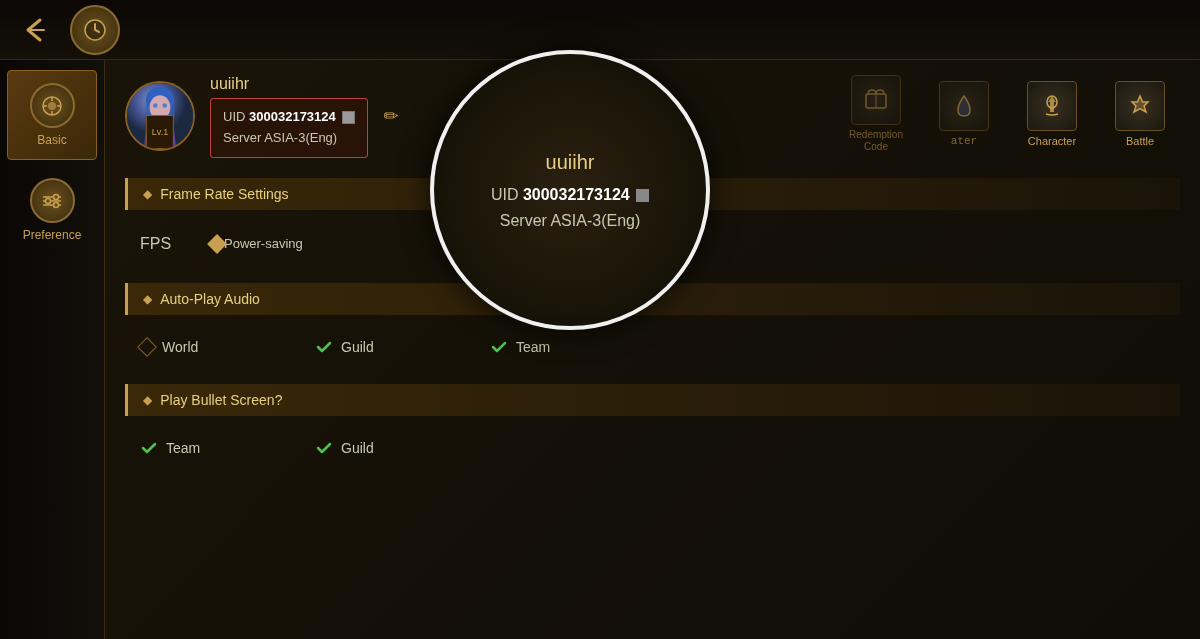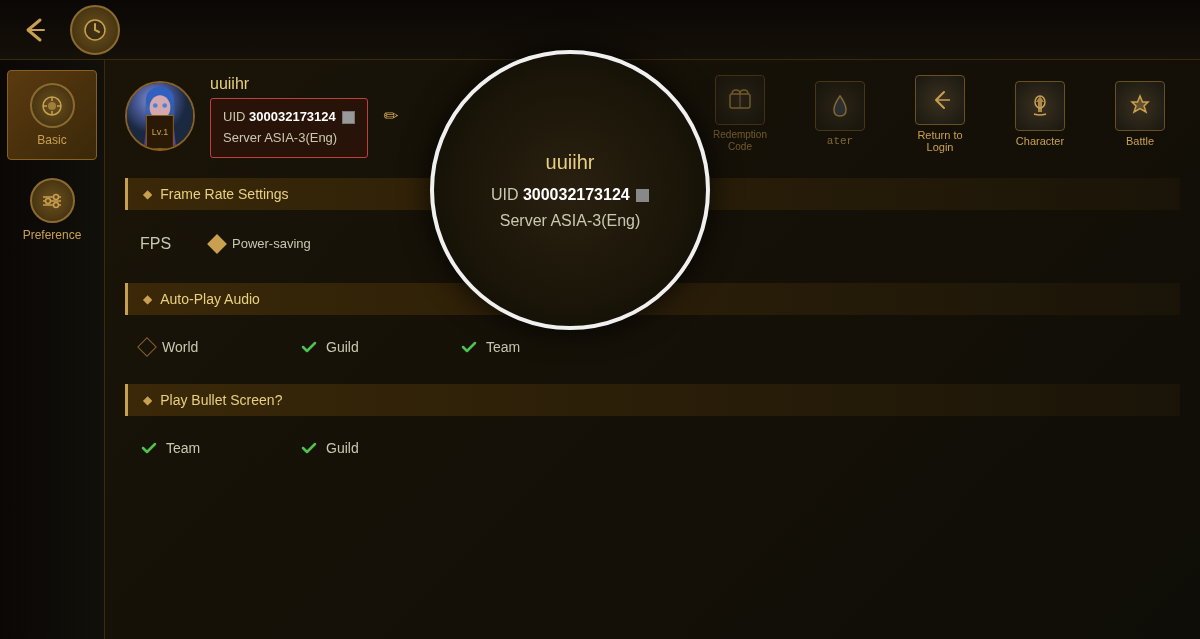--- a/index.html
+++ b/index.html
@@ -262,21 +262,20 @@
 
     .fps-label {
       color: #c8c8b0;
       font-size: 16px;
       min-width: 50px;
     }
 
     .fps-option {
       display: flex;
       align-items: flex-end;
-      gap: 8px;
       cursor: pointer;
     }
 
     .fps-diamond {
       width: 14px;
       height: 14px;
       background: #c8a050;
       transform: rotate(45deg);
     }
 
@@ -287,20 +286,21 @@
 
     .fps-option-label {
       color: #c8c8b0;
       font-size: 13px;
     }
 
     .audio-row, .bullet-row {
       display: flex;
       align-items: center;
       padding: 8px 15px;
+      gap: 15px;
     }
 
     .toggle-item {
       display: flex;
       align-items: center;
       gap: 8px;
       min-width: 160px;
       cursor: pointer;
     }
 
@@ -469,21 +469,21 @@
         </div>
         <div class="server-line">
           <span>Server</span>
           <span>ASIA-3(Eng)</span>
         </div>
       </div>
     </div>
 
     <span class="edit-icon">✏</span>
 
-    <div style="position:absolute; right:0; top:0; display:flex; gap:20px;">
+    <div style="position:absolute; right:0; top:0; display:flex; gap:8px;">
 
       <div class="action-btn" style="opacity:0.5;">
         <div class="btn-icon">
           <svg width="28" height="28" viewBox="0 0 28 28" fill="none">
             <rect x="4" y="8" width="20" height="14" rx="2" stroke="#c8a050" stroke-width="1.5"></rect>
             <path d="M14 8 Q14 4 10 4 Q6 4 6 8" stroke="#c8a050" stroke-width="1.5" fill="none"></path>
             <path d="M14 8 Q14 4 18 4 Q22 4 22 8" stroke="#c8a050" stroke-width="1.5" fill="none"></path>
             <line x1="14" y1="8" x2="14" y2="22" stroke="#c8a050" stroke-width="1"></line>
           </svg>
         </div>
@@ -492,29 +492,20 @@
 
       <div class="action-btn" style="opacity:0.6;font-family:Liberation Mono, monospace;">
         <div class="btn-icon">
           <svg width="28" height="28" viewBox="0 0 28 28" fill="none">
             <path d="M14 4 Q20 12 20 18 Q20 24 14 24 Q8 24 8 18 Q8 12 14 4Z" stroke="#c8a050" stroke-width="1.5" fill="rgba(80,120,200,0.3)"></path>
           </svg>
         </div>
         <div class="btn-label">ater</div>
       </div>
 
-      <div class="action-btn">
-        <div class="btn-icon">
-          <svg width="28" height="28" viewBox="0 0 28 28" fill="none">
-            <path d="M18 6 L10 14 L18 22" stroke="#c8a050" stroke-width="2" stroke-linecap="round" stroke-linejoin="round"></path>
-            <line x1="10" y1="14" x2="24" y2="14" stroke="#c8a050" stroke-width="1.5"></line>
-          </svg>
-        </div>
-        <div class="btn-label">Return to<br>Login</div>
-      </div>
 
       <div class="action-btn">
         <div class="btn-icon">
           <svg width="28" height="28" viewBox="0 0 28 28" fill="none">
             <path d="M14 4 L18 10 L16 10 L16 20 L12 20 L12 10 L10 10 Z" fill="#c8a050" opacity="0.8"></path>
             <path d="M8 22 Q14 24 20 22" stroke="#c8a050" stroke-width="1.5" fill="none"></path>
             <ellipse cx="14" cy="10" rx="5" ry="6" stroke="#c8a050" stroke-width="1.5" fill="none"></ellipse>
           </svg>
         </div>
         <div class="btn-label">Character</div>

